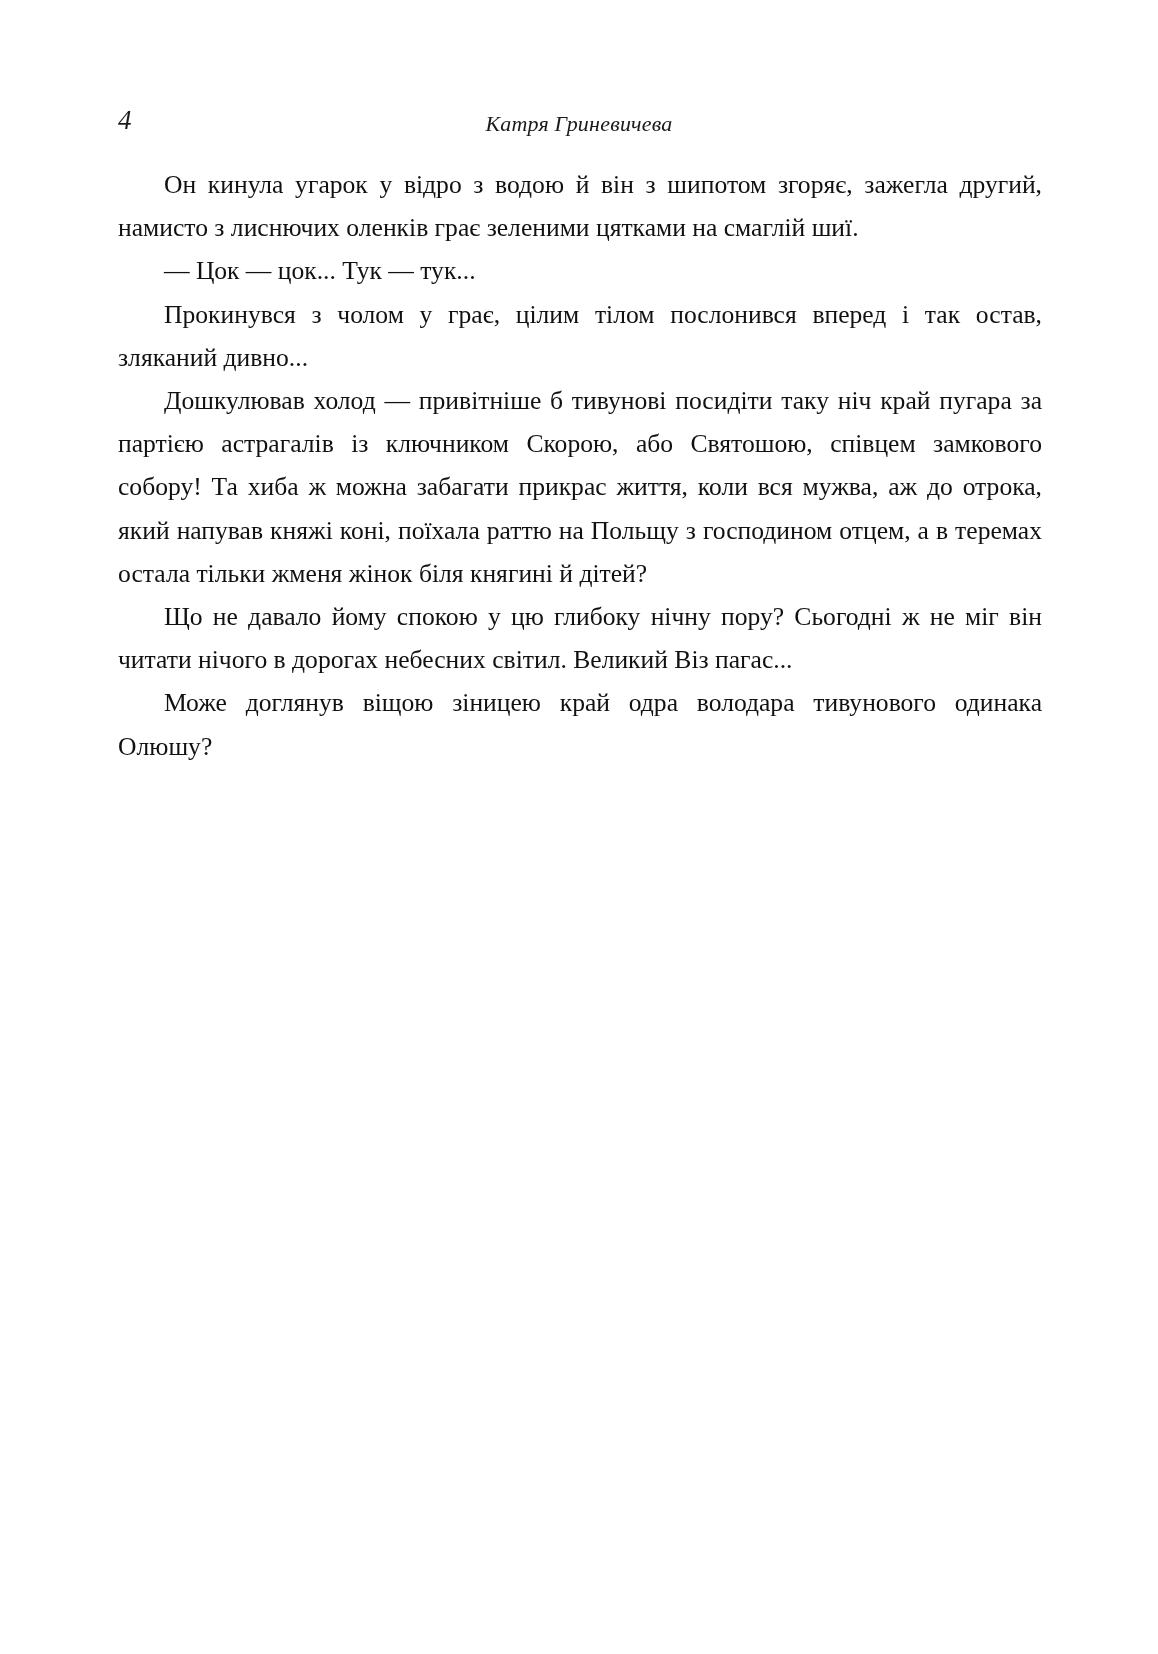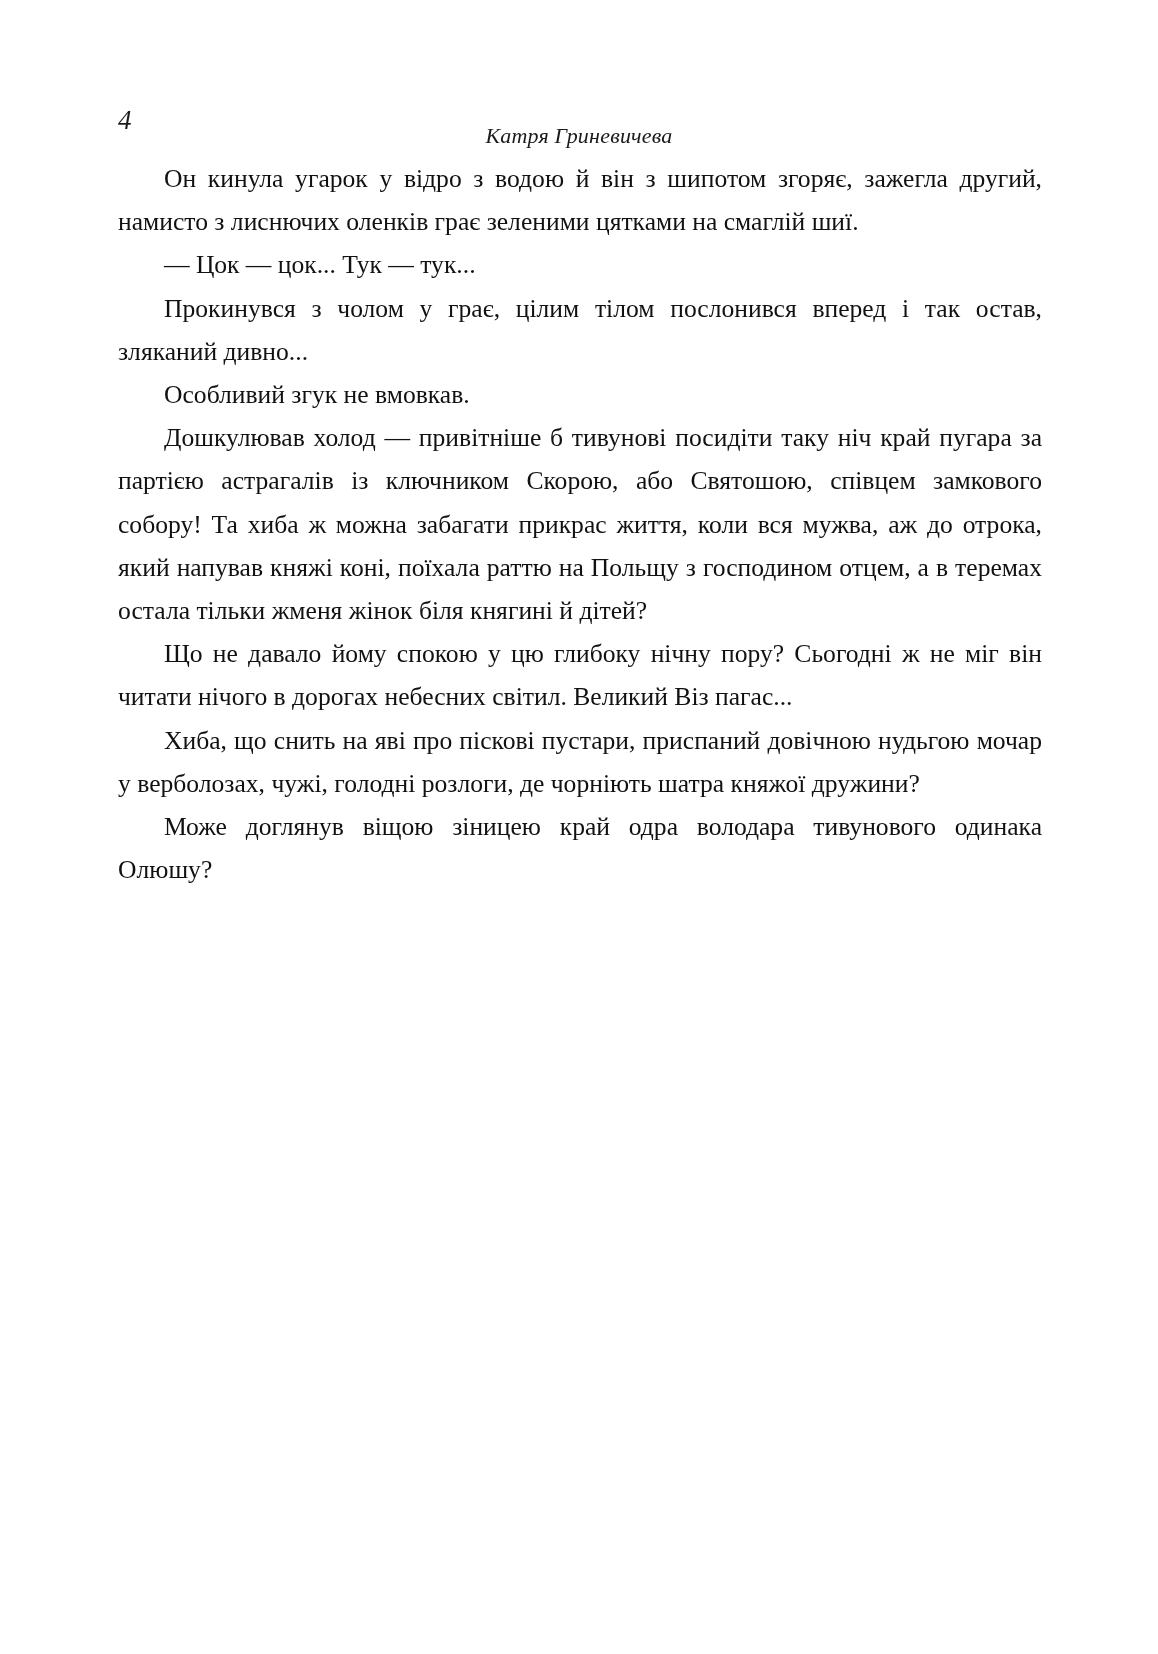--- a/index.html
+++ b/index.html
@@ -29,32 +29,32 @@
     left: 0;
     top: 0;
     font-size: 27px;
     font-style: italic;
     color: #1a1a1a;
     line-height: 32px;
   }
   .running-title {
     position: absolute;
     left: 0;
-    top: 16px;
+    top: 4px;
     width: 922px;
     text-align: center;
     font-size: 22px;
     font-style: italic;
     color: #1a1a1a;
     line-height: 32px;
     letter-spacing: 0.2px;
   }
   .body-text {
     position: absolute;
-    top: 157px;
+    top: 163px;
     left: 118px;
     width: 924px;
   }
   .body-text p {
     margin: 0;
     font-size: 25.6px;
     line-height: 43.2px;
     text-align: justify;
     text-indent: 46px;
     text-justify: inter-word;
@@ -69,20 +69,18 @@
 
   <div class="header">
     <div class="folio">4</div>
     <div class="running-title">Катря Гриневичева</div>
   </div>
 
   <div class="body-text">
     <p>Он кинула угарок у відро з водою й він з шипотом згоряє, зажегла другий, намисто з лиснючих оленків грає зеленими цятками на смаглій шиї.</p>
     <p>— Цок — цок... Тук — тук...</p>
     <p>Прокинувся з чолом у грає, цілим тілом послонився вперед і так остав, зляканий дивно...</p>
-    <p>Особливий згук не вмовкав.</p>
     <p>Дошкулював холод — привітніше б тивунові посидіти таку ніч край пугара за партією астрагалів із ключником Скорою, або Святошою, співцем замкового собору! Та хиба ж можна забагати прикрас життя, коли вся мужва, аж до отрока, який напував княжі коні, поїхала раттю на Польщу з господином отцем, а в теремах остала тільки жменя жінок біля княгині й дітей?</p>
     <p>Що не давало йому спокою у цю глибоку нічну пору? Сьогодні ж не міг він читати нічого в дорогах небесних світил. Великий Віз пагас...</p>
-    <p>Хиба, що снить на яві про піскові пустари, приспаний довічною нудьгою мочар у верболозах, чужі, голодні розлоги, де чорніють шатра княжої дружини?</p>
     <p>Може доглянув віщою зіницею край одра володара тивунового одинака Олюшу?</p>
   </div>
 
 </div>
 
 </body></html>

